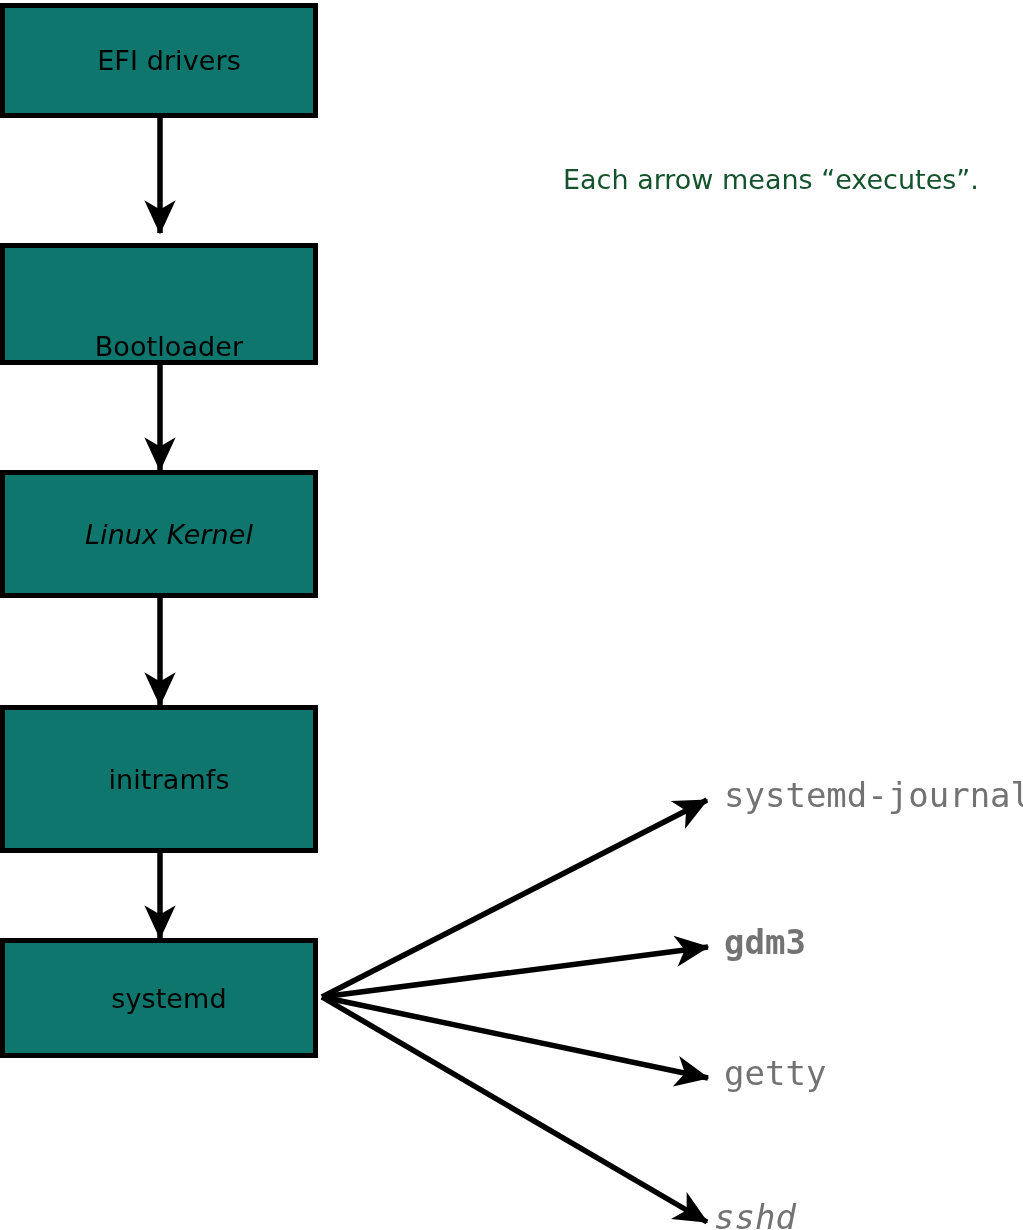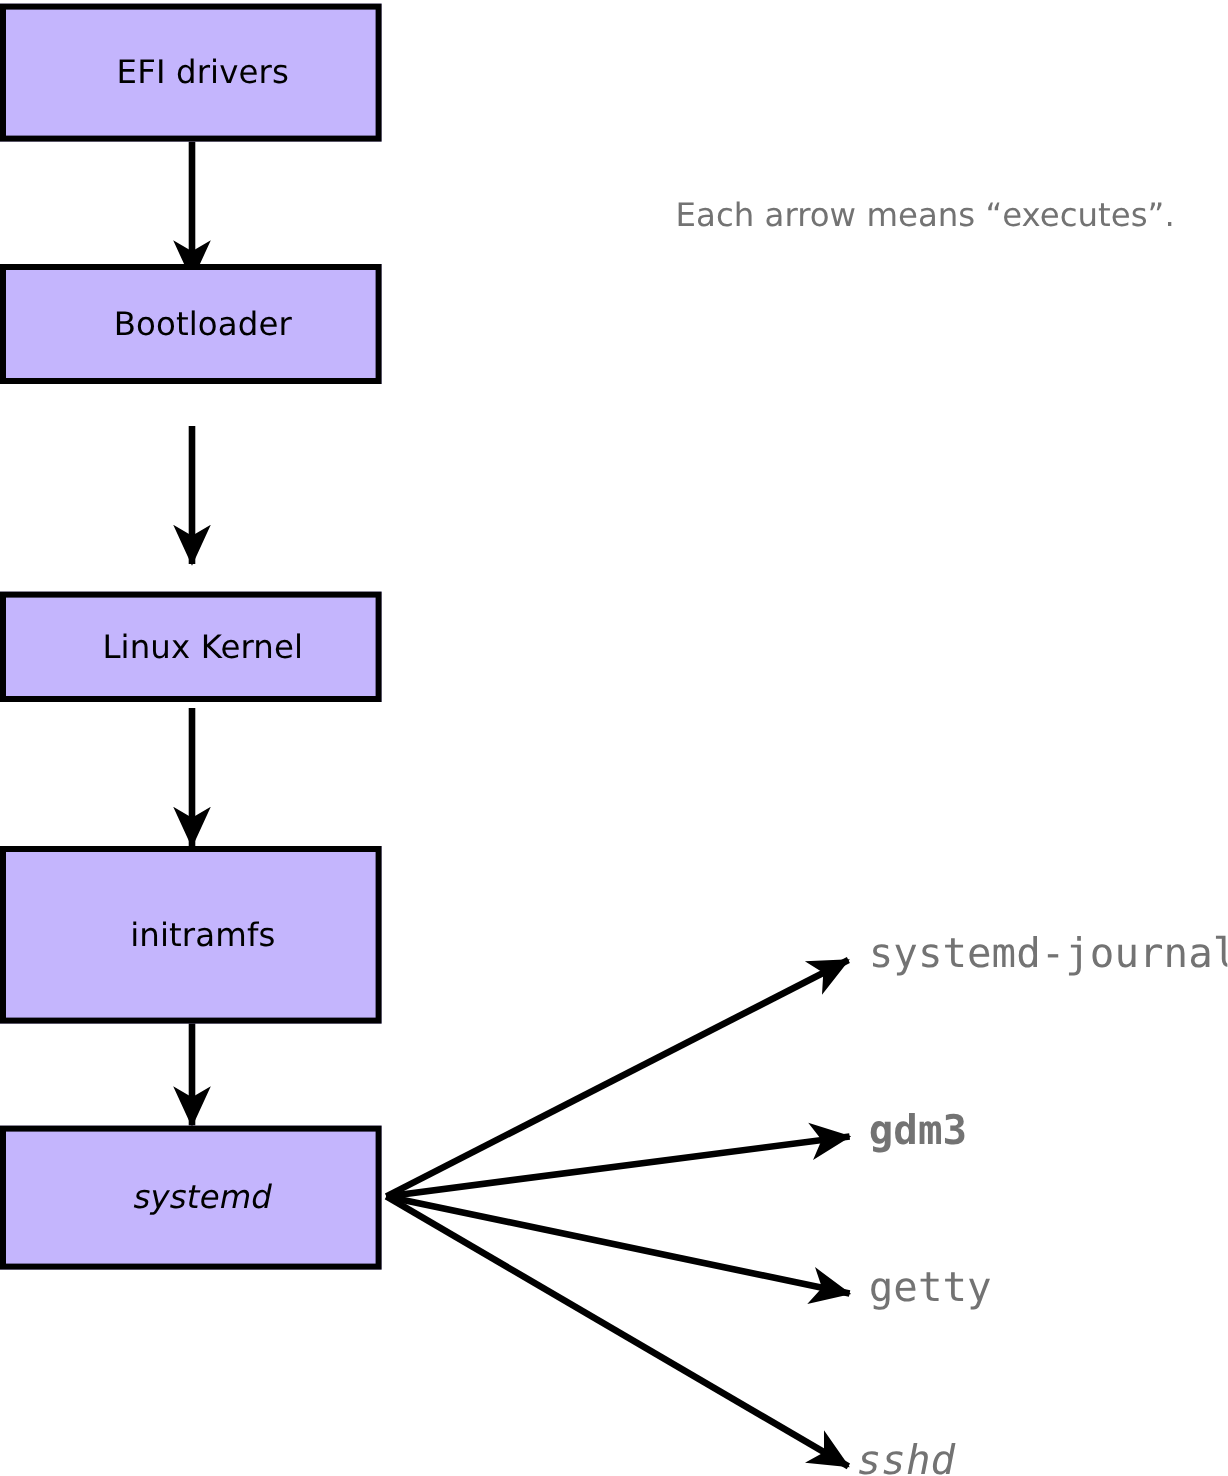--- a/index.html
+++ b/index.html
@@ -23,21 +23,21 @@
     position: absolute;
     left: 0;
     top: 0;
     width: 1023px;
     height: 1230px;
     display: block;
   }
   .node-box {
     position: absolute;
     box-sizing: border-box;
-    background: #c4b5fd;
+    background: #0f766e;
     border: 5px solid #000000;
     display: flex;
     align-items: center;
     justify-content: center;
     padding-left: 20px;
   }
   .node-label {
     font-family: "DejaVu Sans", sans-serif;
     font-size: 27px;
     font-weight: 400;
@@ -53,21 +53,21 @@
     font-weight: 400;
     color: #737373;
     line-height: 1;
     white-space: nowrap;
   }
   .legend-note {
     position: absolute;
     font-family: "DejaVu Sans", sans-serif;
     font-size: 27px;
     font-weight: 400;
-    color: #737373;
+    color: #14532d;
     line-height: 1;
     white-space: nowrap;
   }
 </style>
 </head>
 <body>
 
 <div id="canvas">
 
   <svg id="diagram-svg" viewBox="0 0 1023 1230">
@@ -88,30 +88,30 @@
         <line x1="322" y1="997" x2="708" y2="947"></line>
         <line x1="322" y1="997" x2="708" y2="1078"></line>
         <line x1="322" y1="997" x2="707" y2="1222"></line>
       </g>
   </svg>
 
   <div id="node-layer">
       <div class="node-box" style="left: 0px; top: 3px; width: 318px; height: 115px; border-color: rgb(0, 0, 0);">
         <span class="node-label">EFI drivers</span>
       </div>
-      <div class="node-box" style="left: 0px; top: 220px; width: 318px; height: 100px; border-color: rgb(0, 0, 0);">
+      <div class="node-box" style="left: 0px; top: 243px; width: 318px; height: 122px; border-color: rgb(0, 0, 0); align-items: flex-end;">
         <span class="node-label">Bootloader</span>
       </div>
-      <div class="node-box" style="left: 0px; top: 493px; width: 318px; height: 92px; border-color: rgb(0, 0, 0);">
+      <div class="node-box" style="left: 0px; top: 470px; width: 318px; height: 128px; border-color: rgb(0, 0, 0); font-style: italic;">
         <span class="node-label">Linux Kernel</span>
       </div>
       <div class="node-box" style="left: 0px; top: 705px; width: 318px; height: 148px; border-color: rgb(0, 0, 0);">
         <span class="node-label">initramfs</span>
       </div>
-      <div class="node-box" style="left: 0px; top: 938px; width: 318px; height: 120px; border-color: rgb(0, 0, 0); font-style: italic;">
+      <div class="node-box" style="left: 0px; top: 938px; width: 318px; height: 120px; border-color: rgb(0, 0, 0);">
         <span class="node-label">systemd</span>
       </div>
     </div>
 
   <div id="leaf-layer">
       <div class="leaf-label" style="left: 724px; top: 778px;">systemd-journal</div>
       <div class="leaf-label" style="left: 724px; top: 925px; font-weight: bold;">gdm3</div>
       <div class="leaf-label" style="left: 724px; top: 1056px;">getty</div>
       <div class="leaf-label" style="left: 714px; top: 1200px; font-style: italic;">sshd</div>
     </div>

